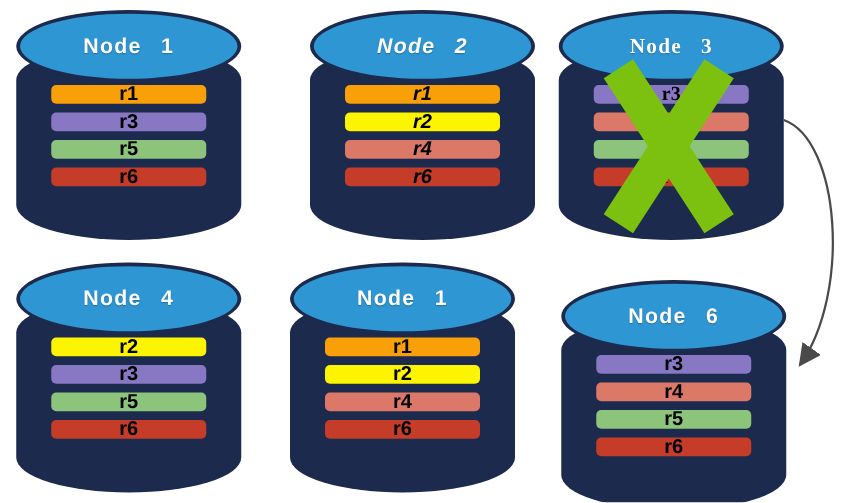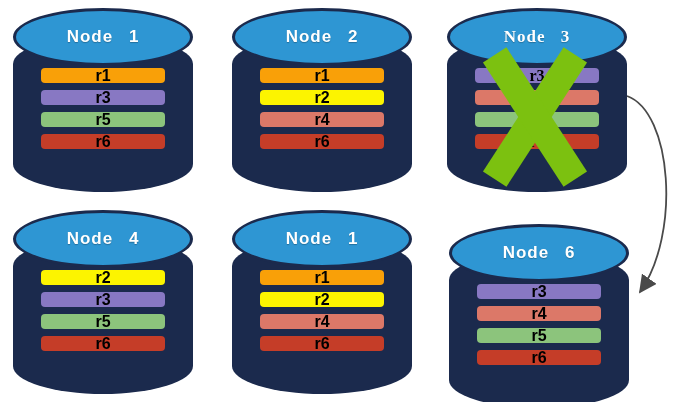--- a/index.html
+++ b/index.html
@@ -58,21 +58,21 @@
       <span class="cyl-title">Node 1</span>
     </div>
     <div class="bars">
       <div class="bar" style="background: rgb(249, 160, 8);">r1</div>
       <div class="bar" style="background: rgb(136, 120, 195);">r3</div>
       <div class="bar" style="background: rgb(140, 196, 124);">r5</div>
       <div class="bar" style="background: rgb(197, 61, 40);">r6</div>
     </div>
   </div>
 
-  <div class="cyl" style="left:232px;top:8px;">
+  <div class="cyl" style="left:248px;top:8px;font-style:italic;">
     <div class="cyl-body"></div>
     <div class="cyl-top">
       <span class="cyl-title">Node 2</span>
     </div>
     <div class="bars">
       <div class="bar" style="background: rgb(249, 160, 8);">r1</div>
       <div class="bar" style="background: rgb(252, 244, 0);">r2</div>
       <div class="bar" style="background: rgb(220, 120, 104);">r4</div>
       <div class="bar" style="background: rgb(197, 61, 40);">r6</div>
     </div>

